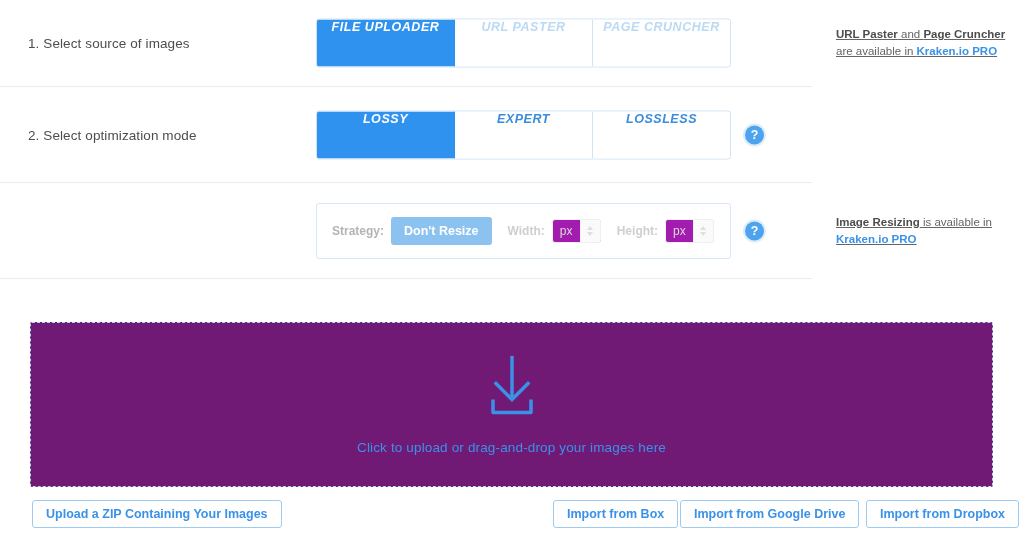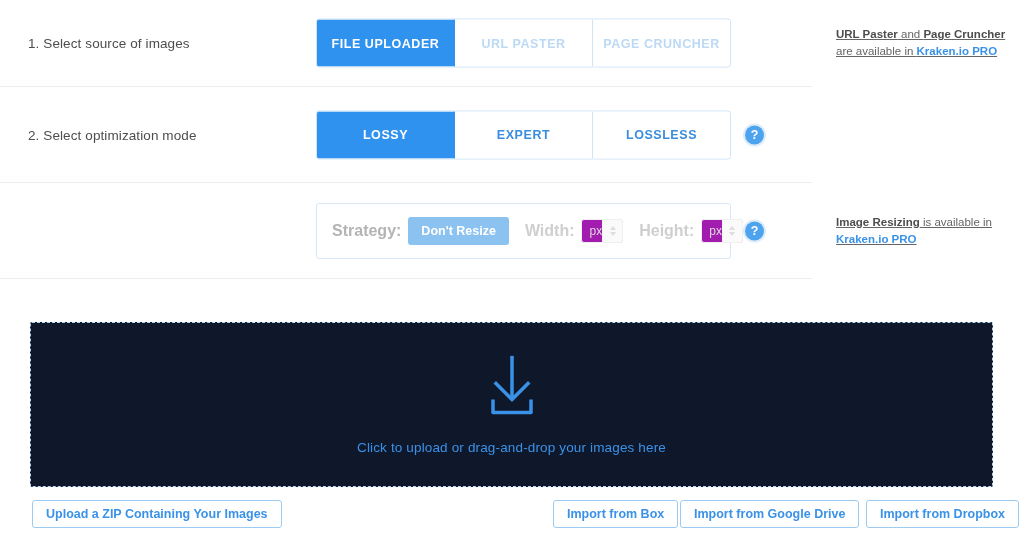--- a/index.html
+++ b/index.html
@@ -55,30 +55,31 @@
     width: 415px;
     background: #ffffff;
     border: 1px solid #cfe3f7;
     border-radius: 3px;
     box-sizing: border-box;
     overflow: hidden;
   }
   .tab {
     flex: 1 1 0;
     display: flex;
-    align-items: center;
+    align-items: flex-start;
     justify-content: center;
     font-size: 12.5px;
     font-weight: bold;
     letter-spacing: .55px;
     border-right: 1px solid #cfe3f7;
     box-sizing: border-box;
     cursor: pointer;
     user-select: none;
     background: #ffffff;
+    font-style: italic;
   }
   .tab:last-child { border-right: none; }
   .tab.active {
     background: #2f92ee;
     color: #ffffff;
     border-right-color: #2f92ee;
   }
   .tab.idle-strong { color: #3a8ddd; }
   .tab.idle-faded  { color: #bcd9f4; }
 
@@ -131,21 +132,21 @@
     height: 56px;
     box-sizing: border-box;
     border: 1px solid #d7e7f8;
     border-radius: 3px;
     background: #ffffff;
     display: flex;
     align-items: center;
     padding-left: 15px;
   }
   .field-label {
-    font-size: 16px;
+    font-size: 12px;
     font-weight: bold;
     color: #cfcfcf;
     margin-right: 7px;
     white-space: nowrap;
   }
   .field-label.dark { color: #b4b4b4; }
   .strategy-select {
     background: #8cc2f0;
     color: #ffffff;
     font-size: 12.5px;
@@ -195,21 +196,21 @@
   
   .dropzone {
     position: absolute;
     left: 30px;
     top: 322px;
     width: 963px;
     height: 165px;
     box-sizing: border-box;
     border: 1.5px dashed #b7d8f5;
     border-radius: 2px;
-    background: #0f172a;
+    background: #701a75;
     cursor: pointer;
   }
   .dz-inner {
     position: absolute;
     left: 0; right: 0;
     top: 50%;
     transform: translateY(-50%);
     text-align: center;
   }
   .dz-icon { display: block; margin: 0 auto 22px auto; }

